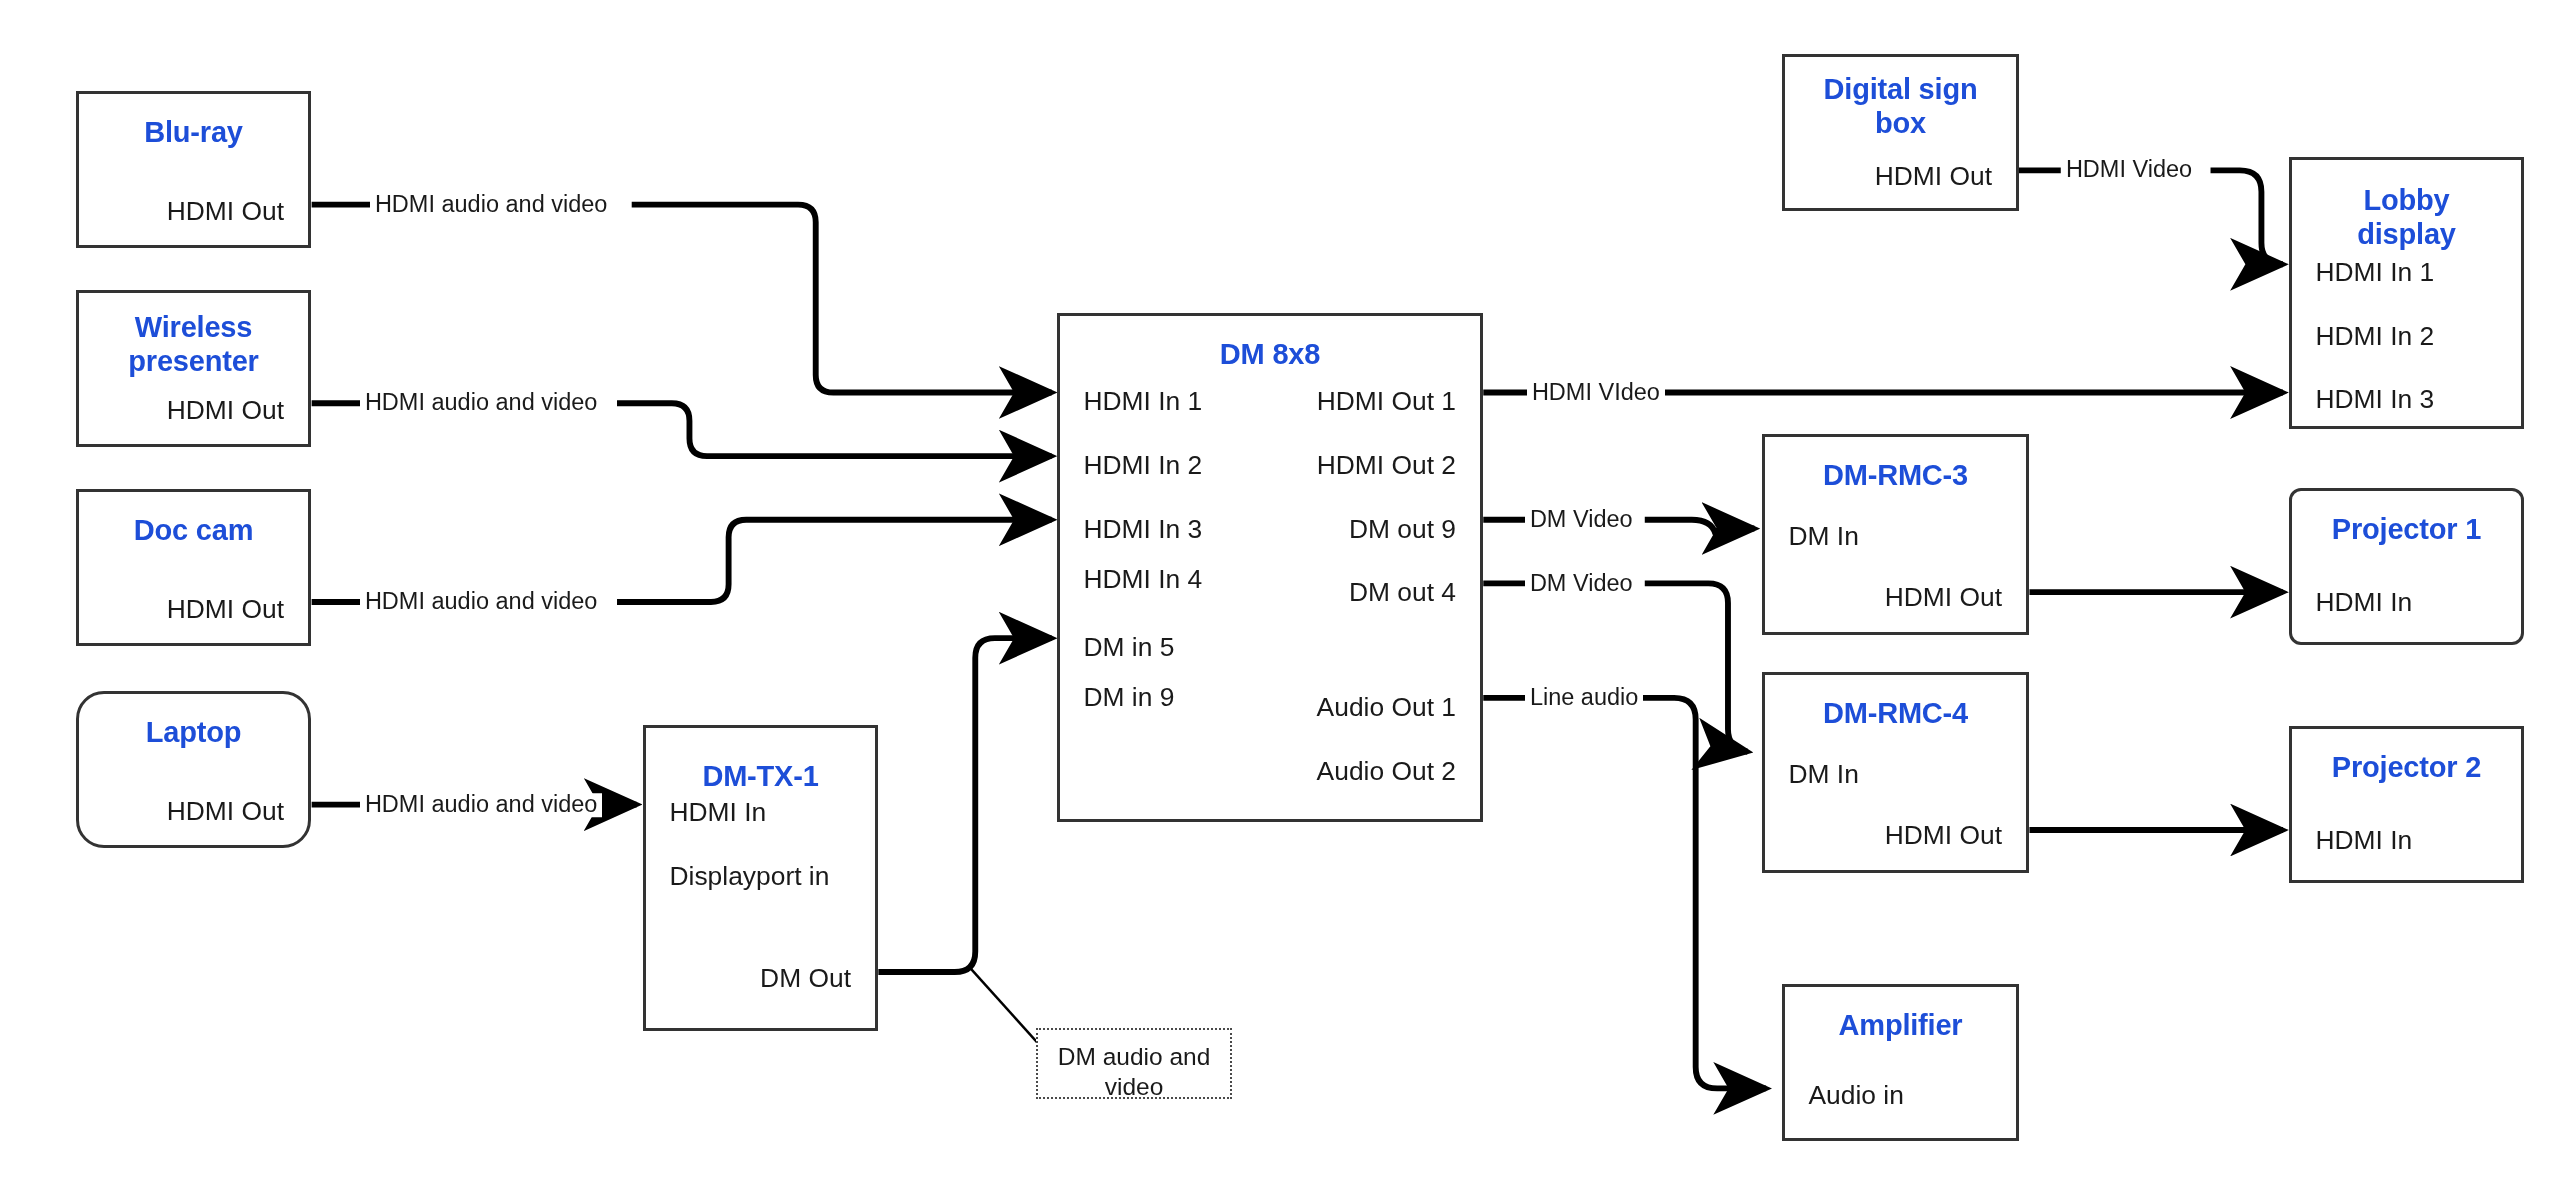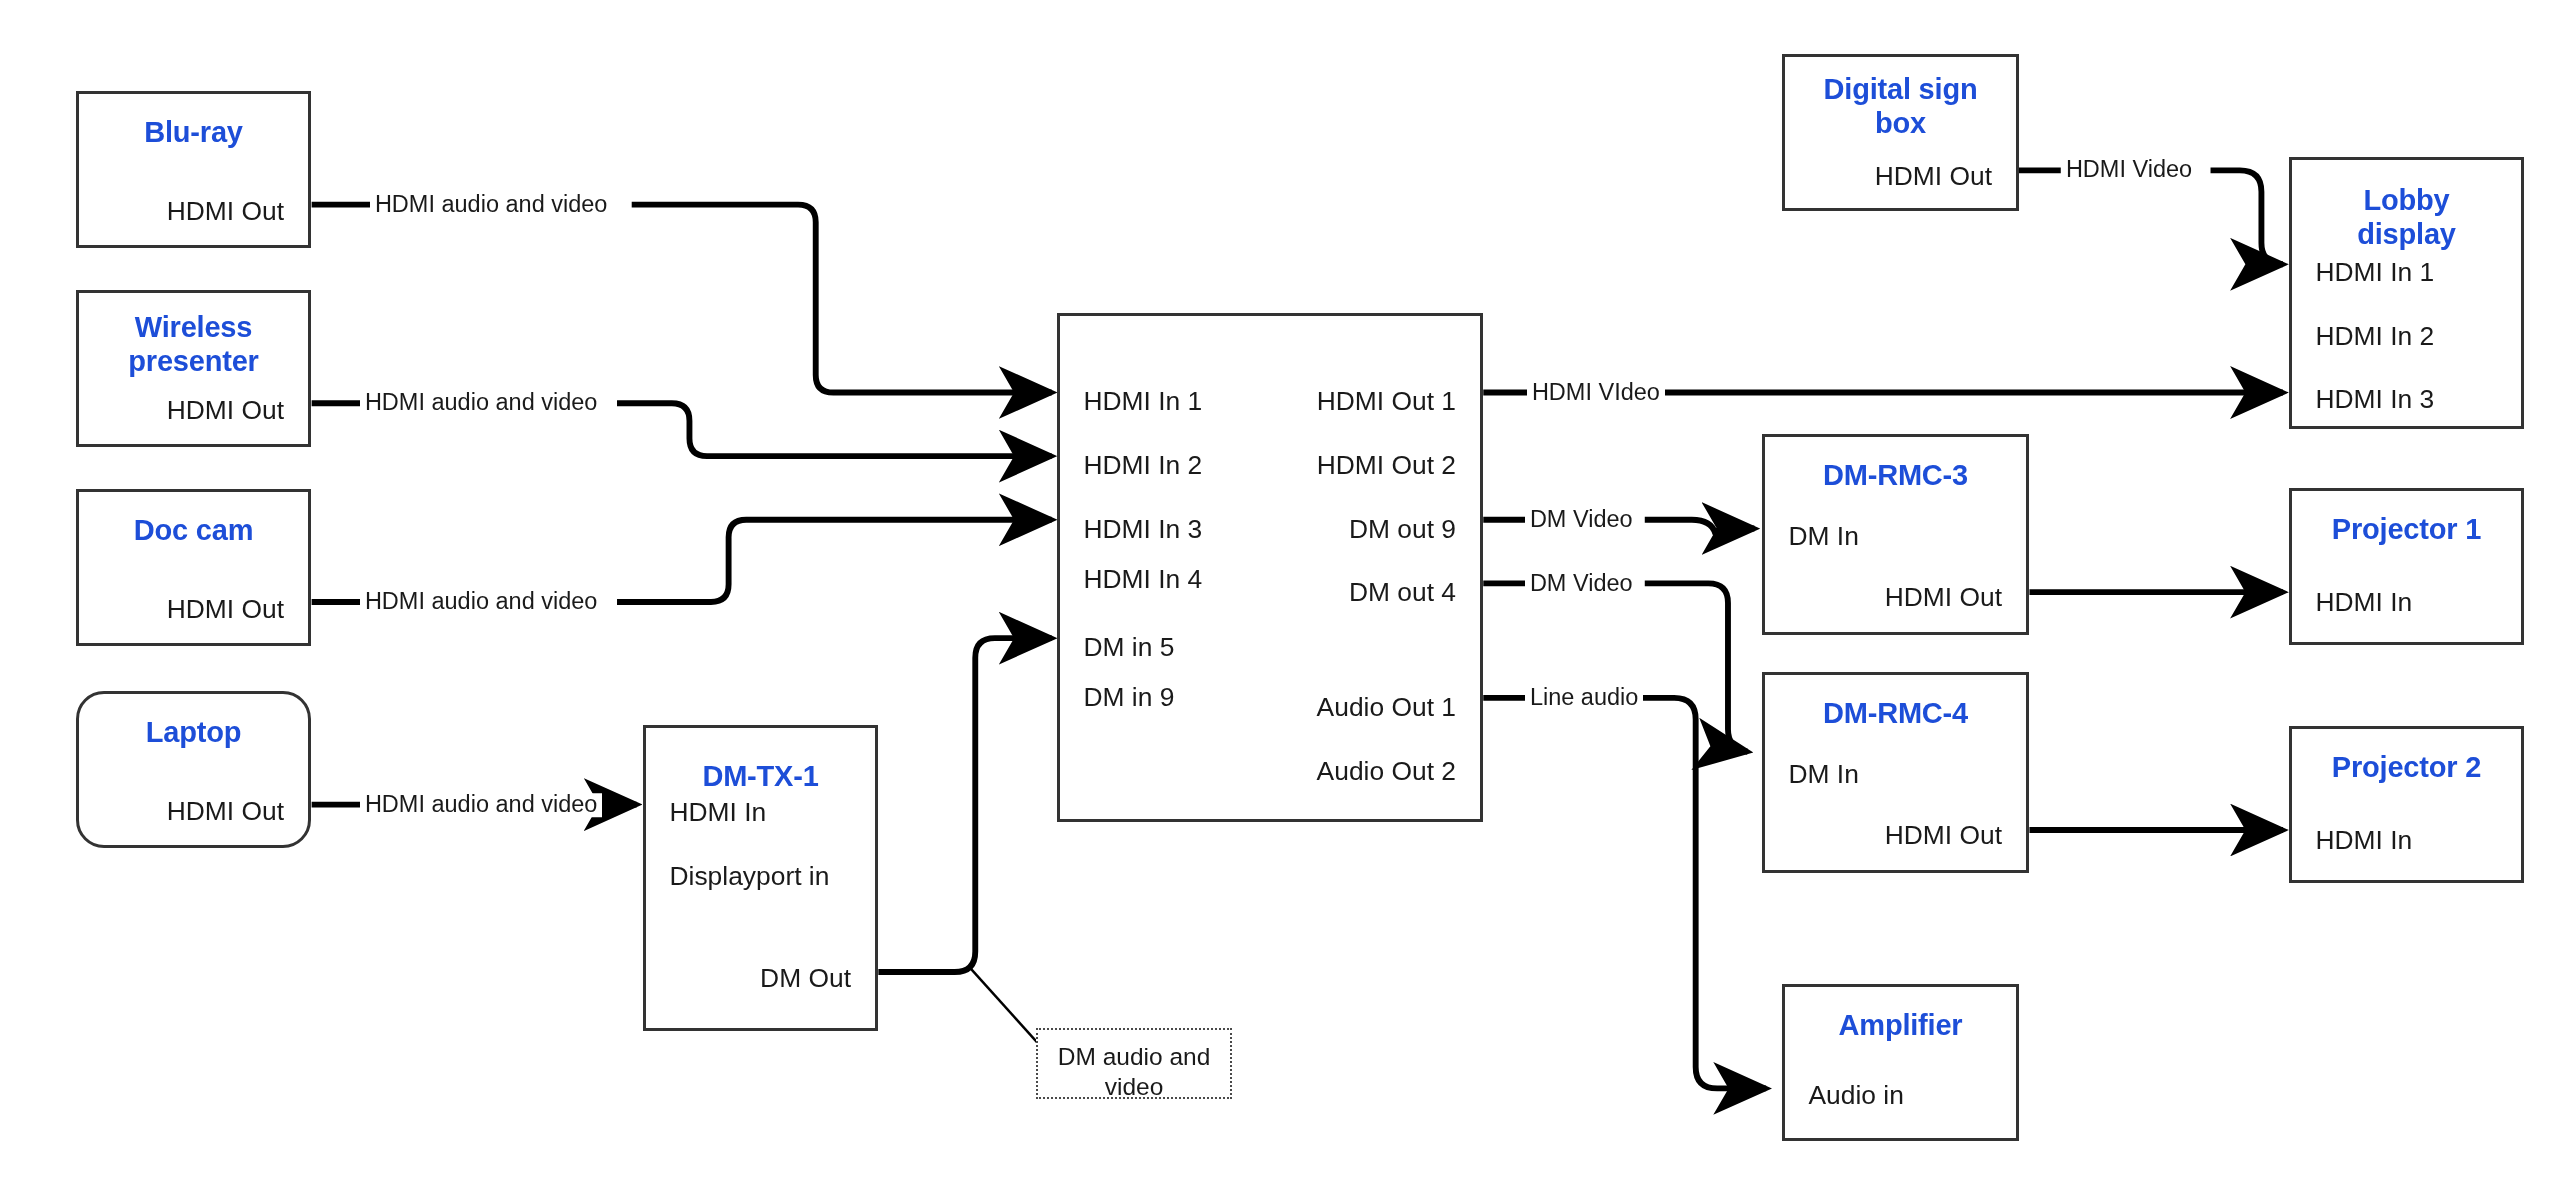--- a/index.html
+++ b/index.html
@@ -151,20 +151,21 @@
   </div>
 
   <div class="node" style="left:643px; top:725px; width:235px; height:306px;">
     <div class="node-title" style="top:32px;">DM-TX-1</div>
     <div class="port left" style="top:71px;">HDMI In</div>
     <div class="port left" style="top:135px;">Displayport in</div>
     <div class="port right" style="top:237px;">DM Out</div>
   </div>
 
   <div class="node" style="left:1057px; top:313px; width:426px; height:509px;">
+    <div class="node-title" style="top:21.5px;">DM 8x8</div>
 
     <div class="port left" style="top:72px;">HDMI In 1</div>
     <div class="port left" style="top:136px;">HDMI In 2</div>
     <div class="port left" style="top:200px;">HDMI In 3</div>
     <div class="port left" style="top:250px;">HDMI In 4</div>
     <div class="port left" style="top:318px;">DM in 5</div>
     <div class="port left" style="top:368px;">DM in 9</div>
 
     <div class="port right" style="top:72px;">HDMI Out 1</div>
     <div class="port right" style="top:136px;">HDMI Out 2</div>
@@ -198,21 +199,21 @@
     <div class="port left" style="top:86px;">DM In</div>
     <div class="port right" style="top:147px;">HDMI Out</div>
   </div>
 
   <div class="node" style="left:1762px; top:672px; width:267px; height:201px;">
     <div class="node-title" style="top:21.5px;">DM-RMC-4</div>
     <div class="port left" style="top:86px;">DM In</div>
     <div class="port right" style="top:147px;">HDMI Out</div>
   </div>
 
-  <div class="node" style="left:2289px; top:488px; width:235px; height:157px;">
+  <div class="node" style="left:2289px; top:488px; width:235px; height:157px;border-radius:12px;">
     <div class="node-title" style="top:21.5px;">Projector 1</div>
     <div class="port left" style="top:98px;">HDMI In</div>
   </div>
 
   <div class="node" style="left:2289px; top:726px; width:235px; height:157px;">
     <div class="node-title" style="top:21.5px;">Projector 2</div>
     <div class="port left" style="top:98px;">HDMI In</div>
   </div>
 
   <div class="node" style="left:1782px; top:984px; width:237px; height:157px;">

